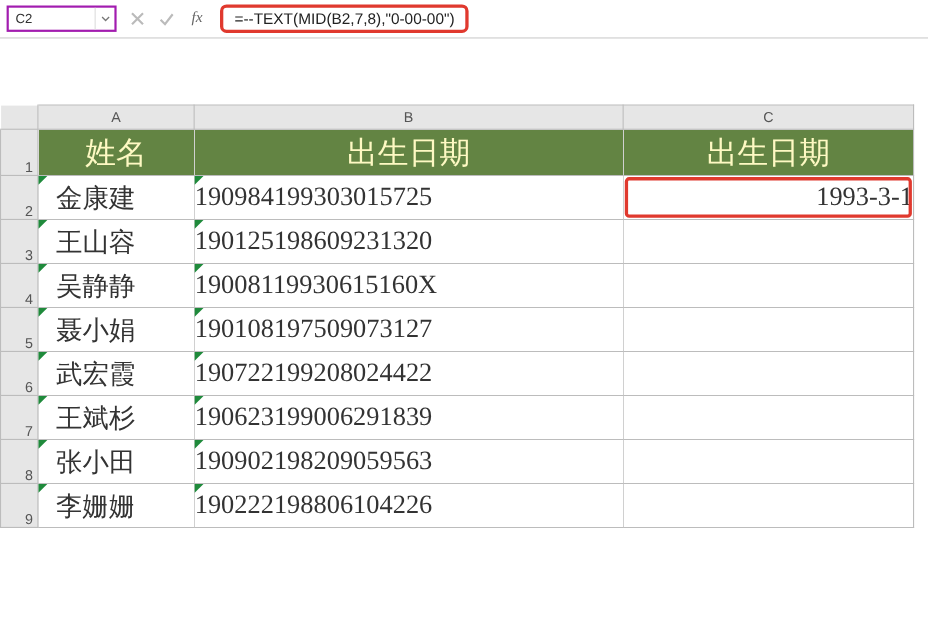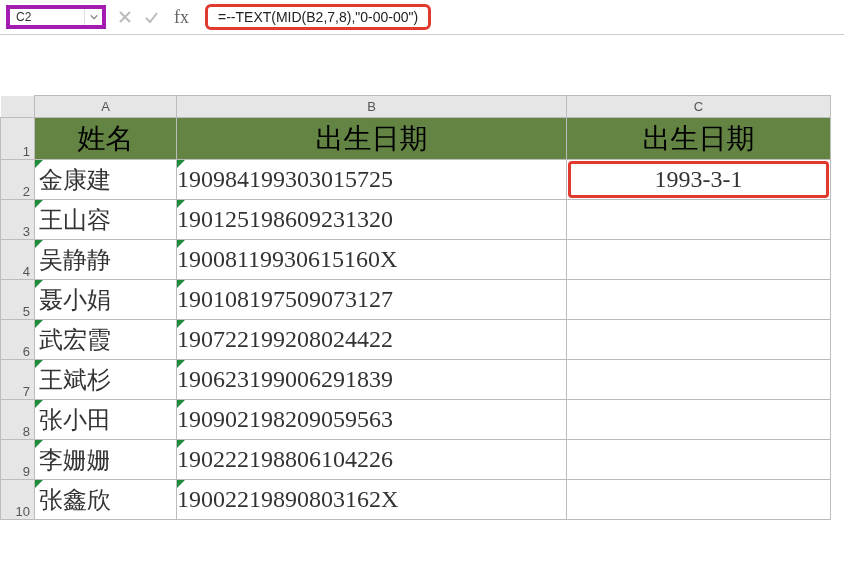--- a/index.html
+++ b/index.html
@@ -14,21 +14,21 @@
     display: flex;
     align-items: center;
     padding: 4px 6px;
     border-bottom: 1px solid #ccc;
     background: #fff;
     gap: 6px;
   }
   .name-box {
     display: flex;
     align-items: center;
-    border: 4px solid #a21caf;
+    border: 2px solid #a21caf;
     background: #fff;
     height: 24px;
     width: 100px;
   }
   .name-box span {
     flex: 1;
     padding: 0 6px;
     font-size: 12px;
     color: #333;
   }
@@ -44,23 +44,24 @@
   .dd svg { width: 8px; height: 8px; }
   .fn-icons {
     display: flex;
     align-items: center;
     gap: 12px;
     padding: 0 6px;
     color: #aaa;
   }
   .fn-icons svg { width: 14px; height: 14px; }
   .fx-label {
+    font-style: italic;
     font-family: "Times New Roman", serif;
     color: #666;
-    font-size: 18px;
+    font-size: 14px;
     padding: 0 4px;
   }
   .formula-box {
     border: 3px solid #e0392e;
     border-radius: 6px;
     padding: 2px 10px;
     font-size: 14px;
     color: #222;
     height: 26px;
     display: flex;
@@ -100,39 +101,39 @@
     font-size: 13px;
     text-align: right;
     padding: 0 4px;
     vertical-align: bottom;
   }
   .col-A { width: 142px; }
   .col-B { width: 390px; }
   .col-C { width: 264px; }
   .hdr-row td.cell {
     background: #638443;
-    color: #000000;
+    color: #fef9c3;
     font-family: KaiTi, "楷体", serif;
     font-size: 28px;
     text-align: center;
     height: 42px;
     vertical-align: middle;
     position: relative;
   }
   .data-row td.cell {
     font-family: "Times New Roman", "SimSun", serif;
     font-size: 24px;
     height: 40px;
     vertical-align: middle;
     background: #fff;
     position: relative;
   }
-  .data-row td.cell.name { text-align: left; padding-left: 4px; }
+  .data-row td.cell.name { text-align: left; padding-left: 16px; }
   .data-row td.cell.idn  { text-align: left; }
-  .data-row td.cell.dob  { text-align: center; }
+  .data-row td.cell.dob  { text-align: right; }
   .tri {
     position: absolute;
     top: 0; left: 0;
     width: 0; height: 0;
     border-top: 8px solid #1f8a3b;
     border-right: 8px solid transparent;
   }
   .selected-cell {
     position: relative;
   }
@@ -239,21 +240,15 @@
       <td class="cell name"><span class="tri"></span><span>张小田</span></td>
       <td class="cell idn"><span class="tri"></span><span>190902198209059563</span></td>
       <td class="cell dob"></td>
     </tr>
     <tr class="data-row">
       <th class="rowhdr">9</th>
       <td class="cell name"><span class="tri"></span><span>李姗姗</span></td>
       <td class="cell idn"><span class="tri"></span><span>190222198806104226</span></td>
       <td class="cell dob"></td>
     </tr>
-    <tr class="data-row">
-      <th class="rowhdr">10</th>
-      <td class="cell name"><span class="tri"></span><span>张鑫欣</span></td>
-      <td class="cell idn"><span class="tri"></span><span>19002219890803162X</span></td>
-      <td class="cell dob"></td>
-    </tr>
   </tbody>
 </table>
 </div>
 
 </body></html>

